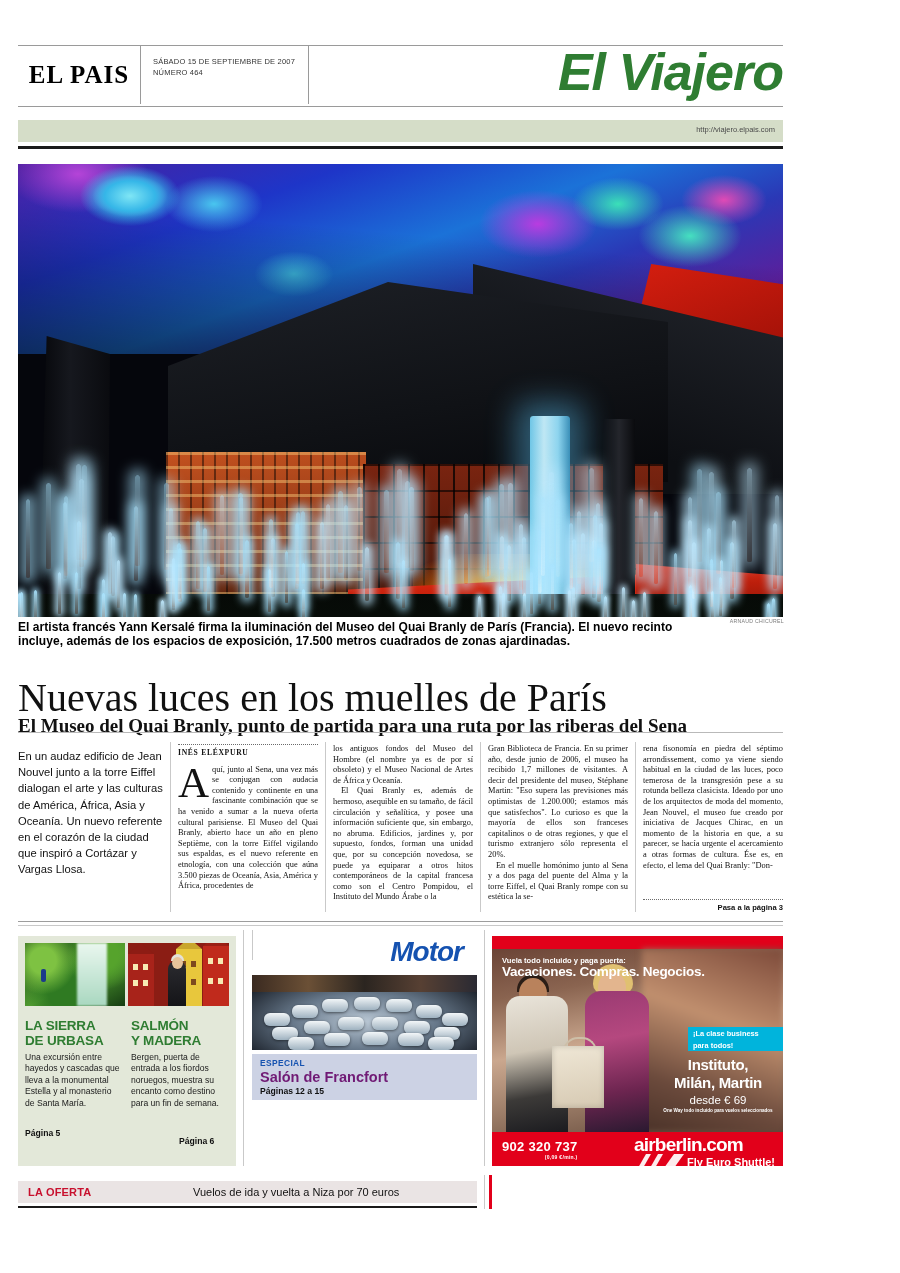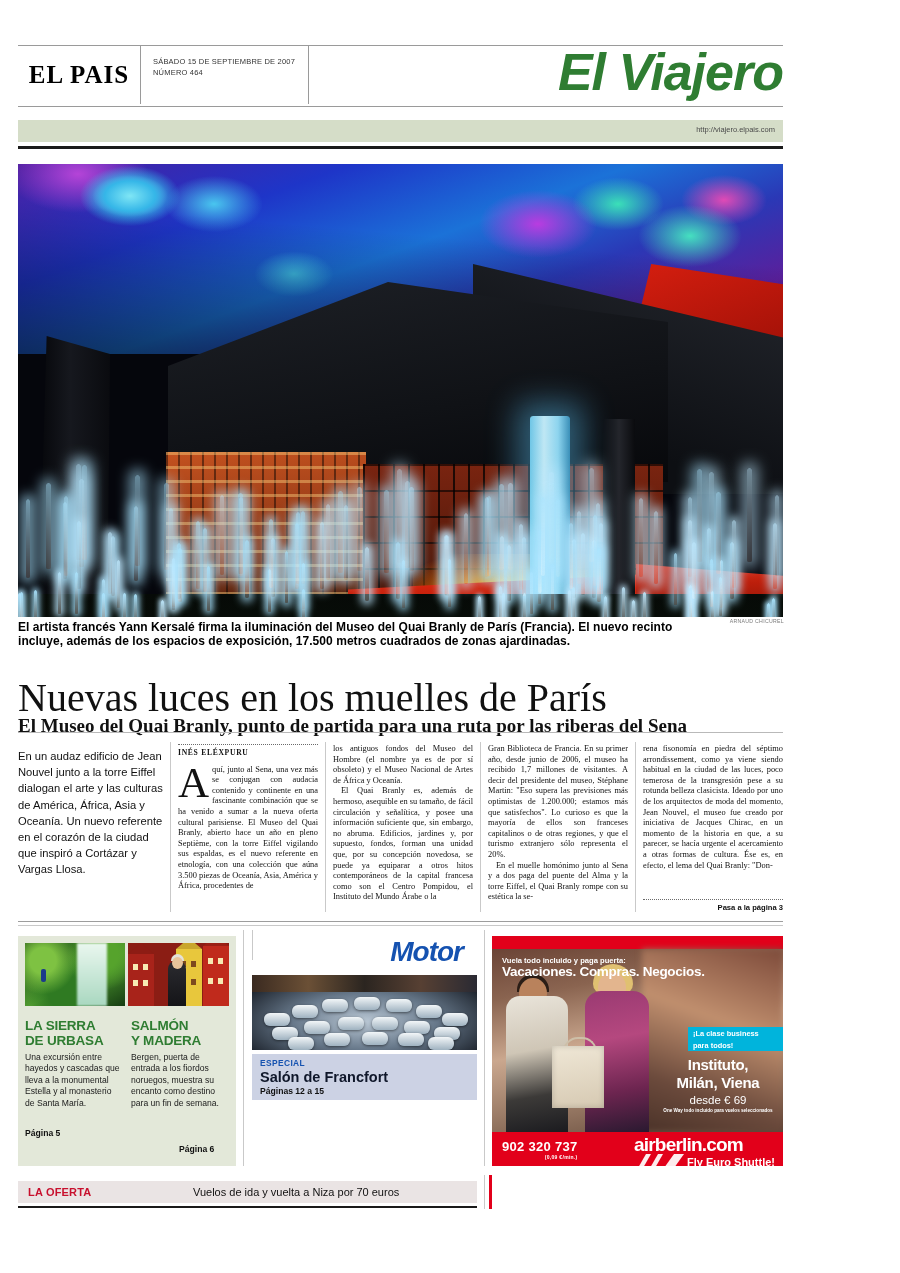--- a/index.html
+++ b/index.html
@@ -124,21 +124,21 @@
   .vsep1{position:absolute;left:243px;top:930px;width:1px;height:236px;background:#c9c9c9;}
   .promoB{position:absolute;left:252px;top:930px;width:225px;height:236px;}
   .motor{position:absolute;right:14px;top:6px;font-family:"Liberation Sans",sans-serif;font-weight:bold;font-style:italic;font-size:28px;color:#1552b0;letter-spacing:-1px;margin-left:47px;}
   .motor-topline{position:absolute;left:0;top:0;width:1px;height:30px;background:#c9c9c9;}
   .motor-photo{position:absolute;left:0;top:45px;width:225px;height:75px;overflow:hidden;background:#0b0d12;}
   .mp-floor{position:absolute;inset:0;background:radial-gradient(ellipse 180px 70px at 50% 62%, #b9c7d4 0%, #67788a 40%, #1a2029 78%, #07090d 100%);}
   .car{position:absolute;width:26px;height:13px;border-radius:6px;background:linear-gradient(180deg,#f2f6f8,#9fb2c0);box-shadow:0 1px 3px rgba(0,0,0,.5);}
   .mp-top{position:absolute;left:0;top:0;width:225px;height:17px;background:linear-gradient(90deg,#3a2a20,#6b5036,#2b2520,#574033,#2a2a33);}
   .promoB .cap{position:absolute;left:0;top:124px;width:225px;height:46px;background:#ccd2e4;}
   .especial{position:absolute;left:8px;top:128px;font-family:"Liberation Sans",sans-serif;font-weight:bold;font-size:8.4px;letter-spacing:.4px;color:#1552b0;}
-  .salon{position:absolute;left:8px;top:139px;font-family:"Liberation Sans",sans-serif;font-weight:bold;font-size:14.5px;color:#0f172a;}
+  .salon{position:absolute;left:8px;top:139px;font-family:"Liberation Sans",sans-serif;font-weight:bold;font-size:14.5px;color:#701a75;}
   .paginas{position:absolute;left:8px;top:156px;font-family:"Liberation Sans",sans-serif;font-weight:bold;font-size:8.6px;color:#111;}
 
   .vsep2{position:absolute;left:484px;top:930px;width:1px;height:236px;background:#c9c9c9;}
 
   
   .ad{position:absolute;left:492px;top:936px;width:291px;height:230px;overflow:hidden;background:#b9a79a;}
   .ad-topbar{position:absolute;left:0;top:0;width:291px;height:13px;background:#e2001a;}
   .ad-scene{position:absolute;left:0;top:13px;width:291px;height:183px;
      background:linear-gradient(170deg,#6b4436 0%,#8a6450 22%,#caa78e 48%,#9a7b66 72%,#5e4436 100%);}
   .ad-blur{position:absolute;left:150px;top:13px;width:141px;height:183px;
@@ -443,21 +443,21 @@
       <span>DE URBASA</span>
     </h3>
     <div class="body" style="left:7px;top:116px;width:96px;">Una excursión entre hayedos y cascadas que lleva a la monumental Estella y al monasterio de Santa María.</div>
     <div class="pg" style="left:7px;top:192px;">Página 5</div>
 
     <h3 style="left:113px;top:82px;width:98px;">
       <span>SALMÓN</span><br>
       <span>Y MADERA</span>
     </h3>
     <div class="body" style="left:113px;top:116px;width:96px;">Bergen, puerta de entrada a los fiordos noruegos, muestra su encanto como destino para un fin de semana.</div>
-    <div class="pg" style="left:113px;top:208px;padding-left:48px;">Página 6</div>
+    <div class="pg" style="left:113px;top:200px;padding-left:48px;">Página 6</div>
   </div>
 
   <div class="vsep1"></div>
 
   <div class="promoB">
     <div class="motor-topline"></div>
     <div class="motor">Motor</div>
     <div class="motor-photo">
       <div class="mp-floor"></div>
       <div class="mp-top"></div>
@@ -503,21 +503,21 @@
     <div class="ad-baghandle"></div>
     <div class="ad-bag"></div>
     <div class="ad-head1">Vuela todo incluido y paga puerta:</div>
     <div class="ad-head2">Vacaciones. Compras. Negocios.</div>
     <div class="ad-cyan">
       <span>¡La clase business</span>
       <span>para todos!</span>
     </div>
     <div class="ad-dest">
       <span>Instituto,</span><br>
-      <span>Milán, Viena</span>
+      <span>Milán, Martin</span>
     </div>
     <div class="ad-desde">desde € 69</div>
     <div class="ad-small">One Way todo incluido para vuelos seleccionados</div>
     <div class="ad-bottom"></div>
     <div class="ad-phone">
       <span>902 320 737</span>
       <small>(0,09 €/min.)</small>
     </div>
     <div class="ad-brand">airberlin.com</div>
     <div class="ad-chevrons">

